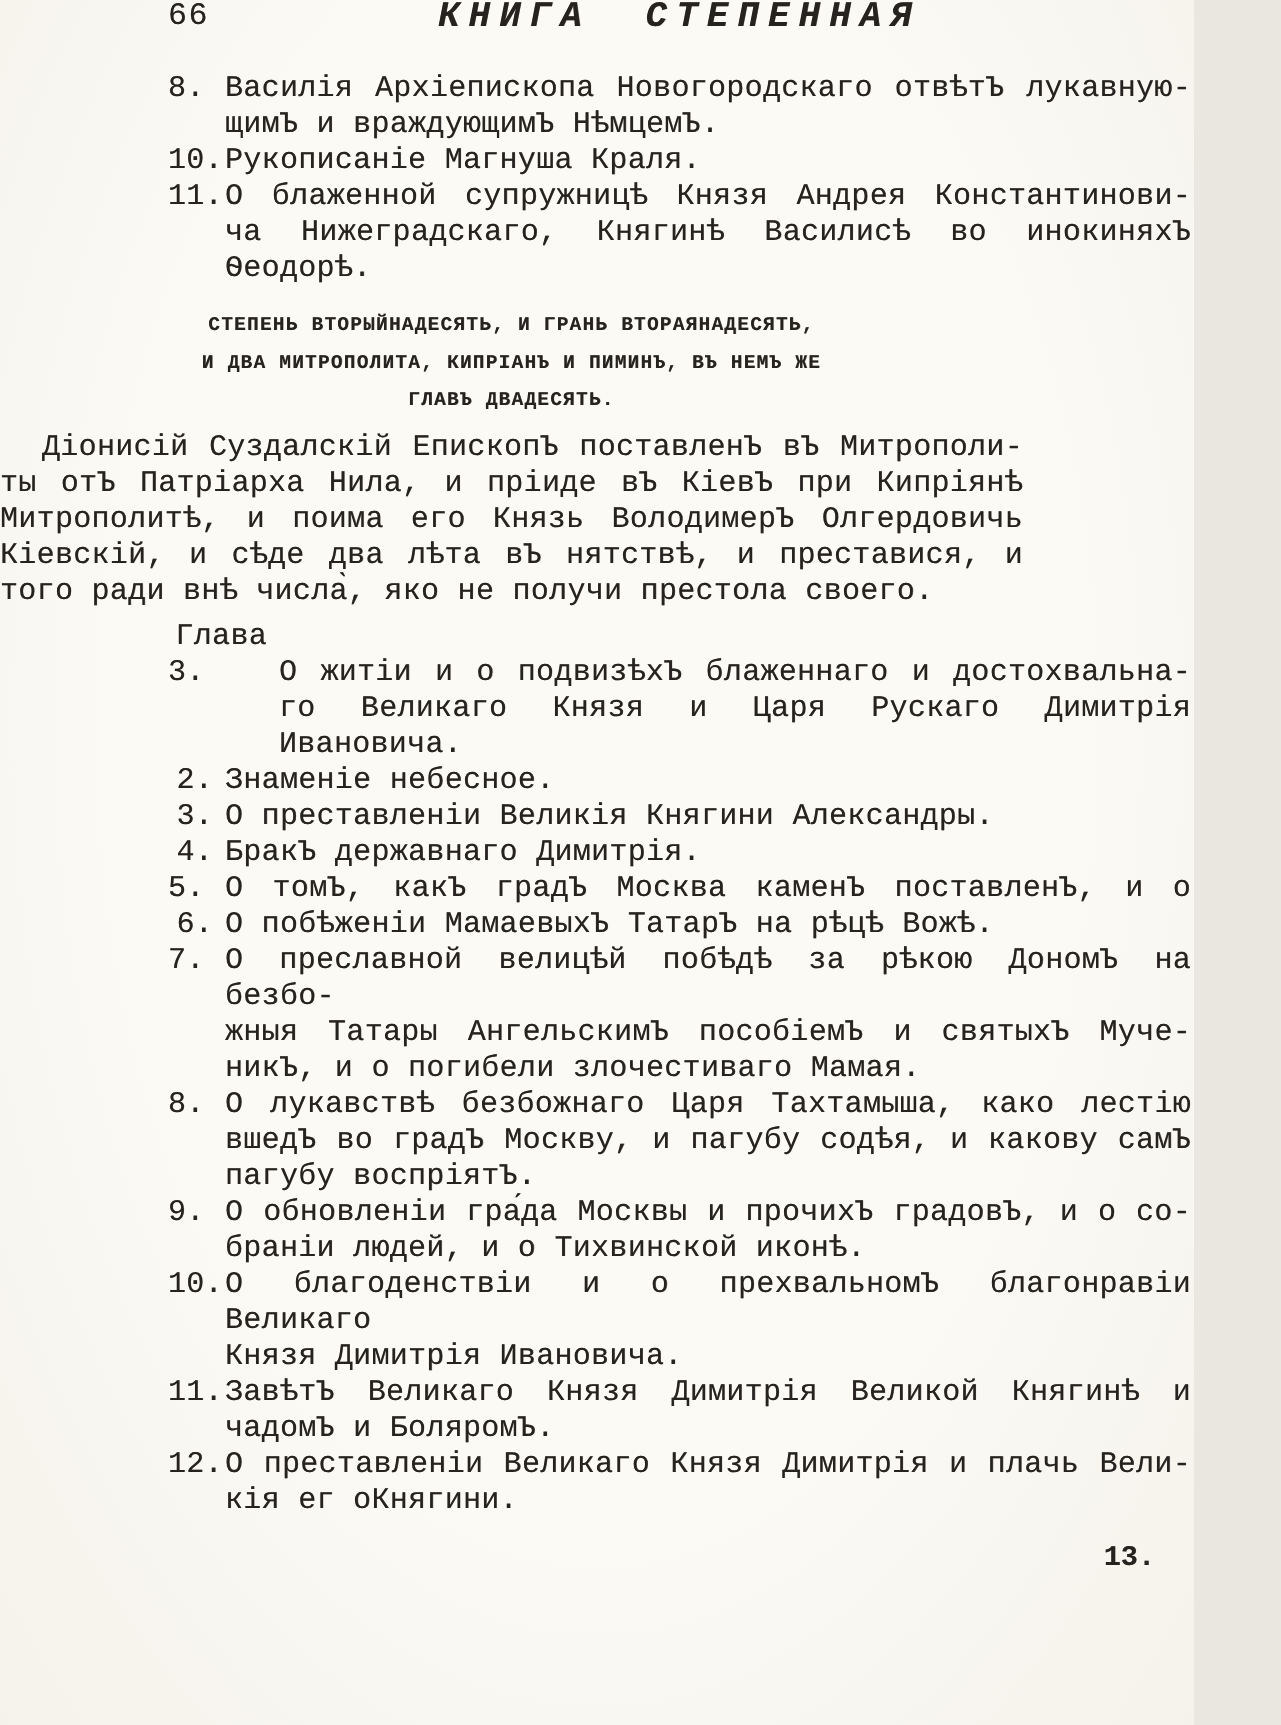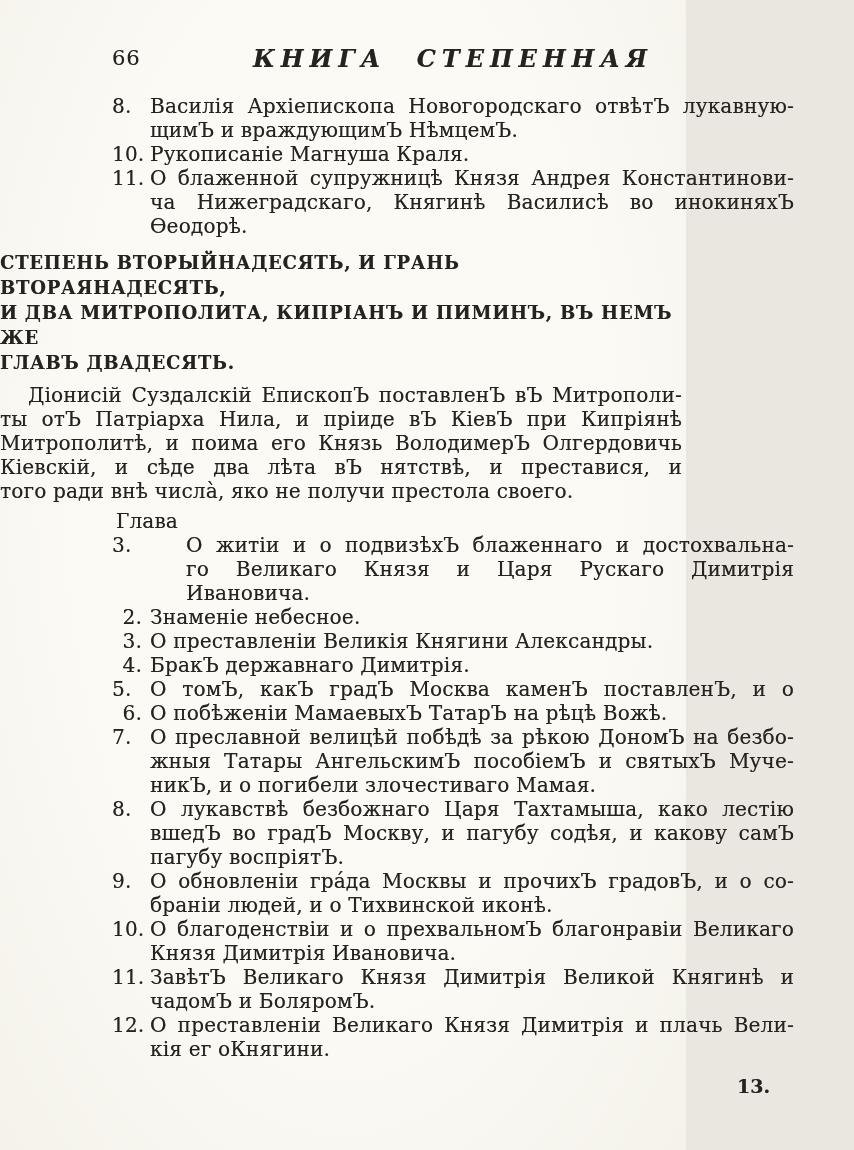--- a/index.html
+++ b/index.html
@@ -4,26 +4,26 @@
 <style>
   html, body { margin: 0; padding: 0; }
   body {
     width: 854px; height: 1150px;
     font-family: "DejaVu Serif", serif;
     background: #e9e7e0;
     overflow: hidden;
   }
   .page {
     position: relative;
-    width: 686px; height: 1150px;
+    width: 796px; height: 1150px;
     box-sizing: border-box;
     background: radial-gradient(ellipse at 50% 42%, #fbfaf5 55%, #f4f2ea 100%);
     color: #262220;
-    padding-top: 46px;
     text-shadow: 0.2px 0.2px 0.35px rgba(38,34,32,0.55);
+    font-family: Liberation Mono, monospace;
   }
   .column { width: 682px; margin-left: 112px; }
 
   
   .header-row { position: relative; height: 30px; }
   .page-number {
     position: absolute; left: 0; top: 0;
     font-size: 21px; letter-spacing: 1px;
   }
   .running-title {
@@ -46,22 +46,22 @@
     text-align: right; text-indent: 0;
   }
   .item.glava { padding-left: 74px; }
   .item.glava .first { text-indent: -74px; }
   .item.glava .num { width: 66px; }
 
   .toc { margin-top: 18px; }
 
   .section-heading { margin: 12px 0 8px 0; }
   .section-heading .line {
-    text-align: left; font-weight: bold;
-    font-size: 18px; line-height: 25px; letter-spacing: 0.8px;
+    text-align: center; font-weight: bold;
+    font-size: 13px; line-height: 25px; letter-spacing: 0.8px;
   }
 
   .intro { margin: 6px 0 6px 0; }
   .intro .first { text-indent: 28px; }
 
   .catchword-row {
     width: 682px; margin-left: 112px; margin-top: 14px;
     text-align: right; padding-right: 24px; box-sizing: border-box;
     font-size: 19px; font-weight: bold;
   }

